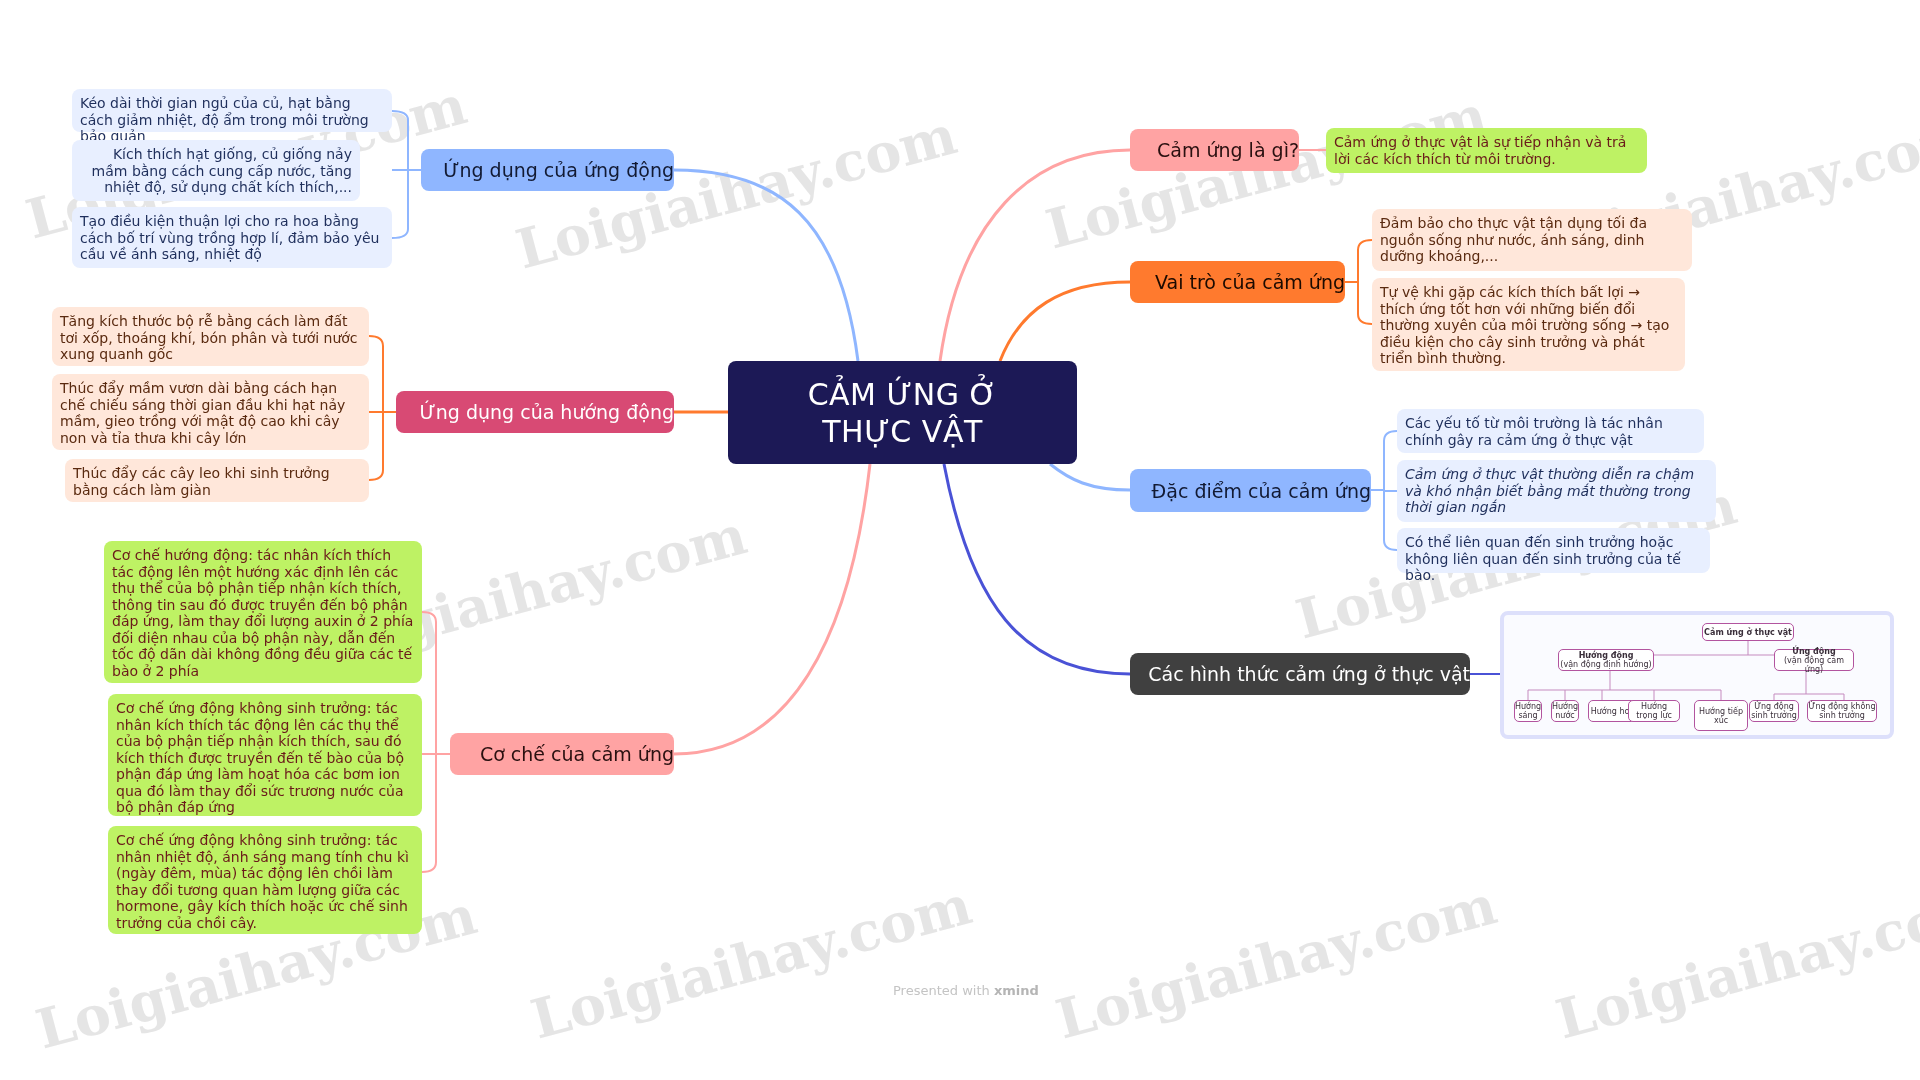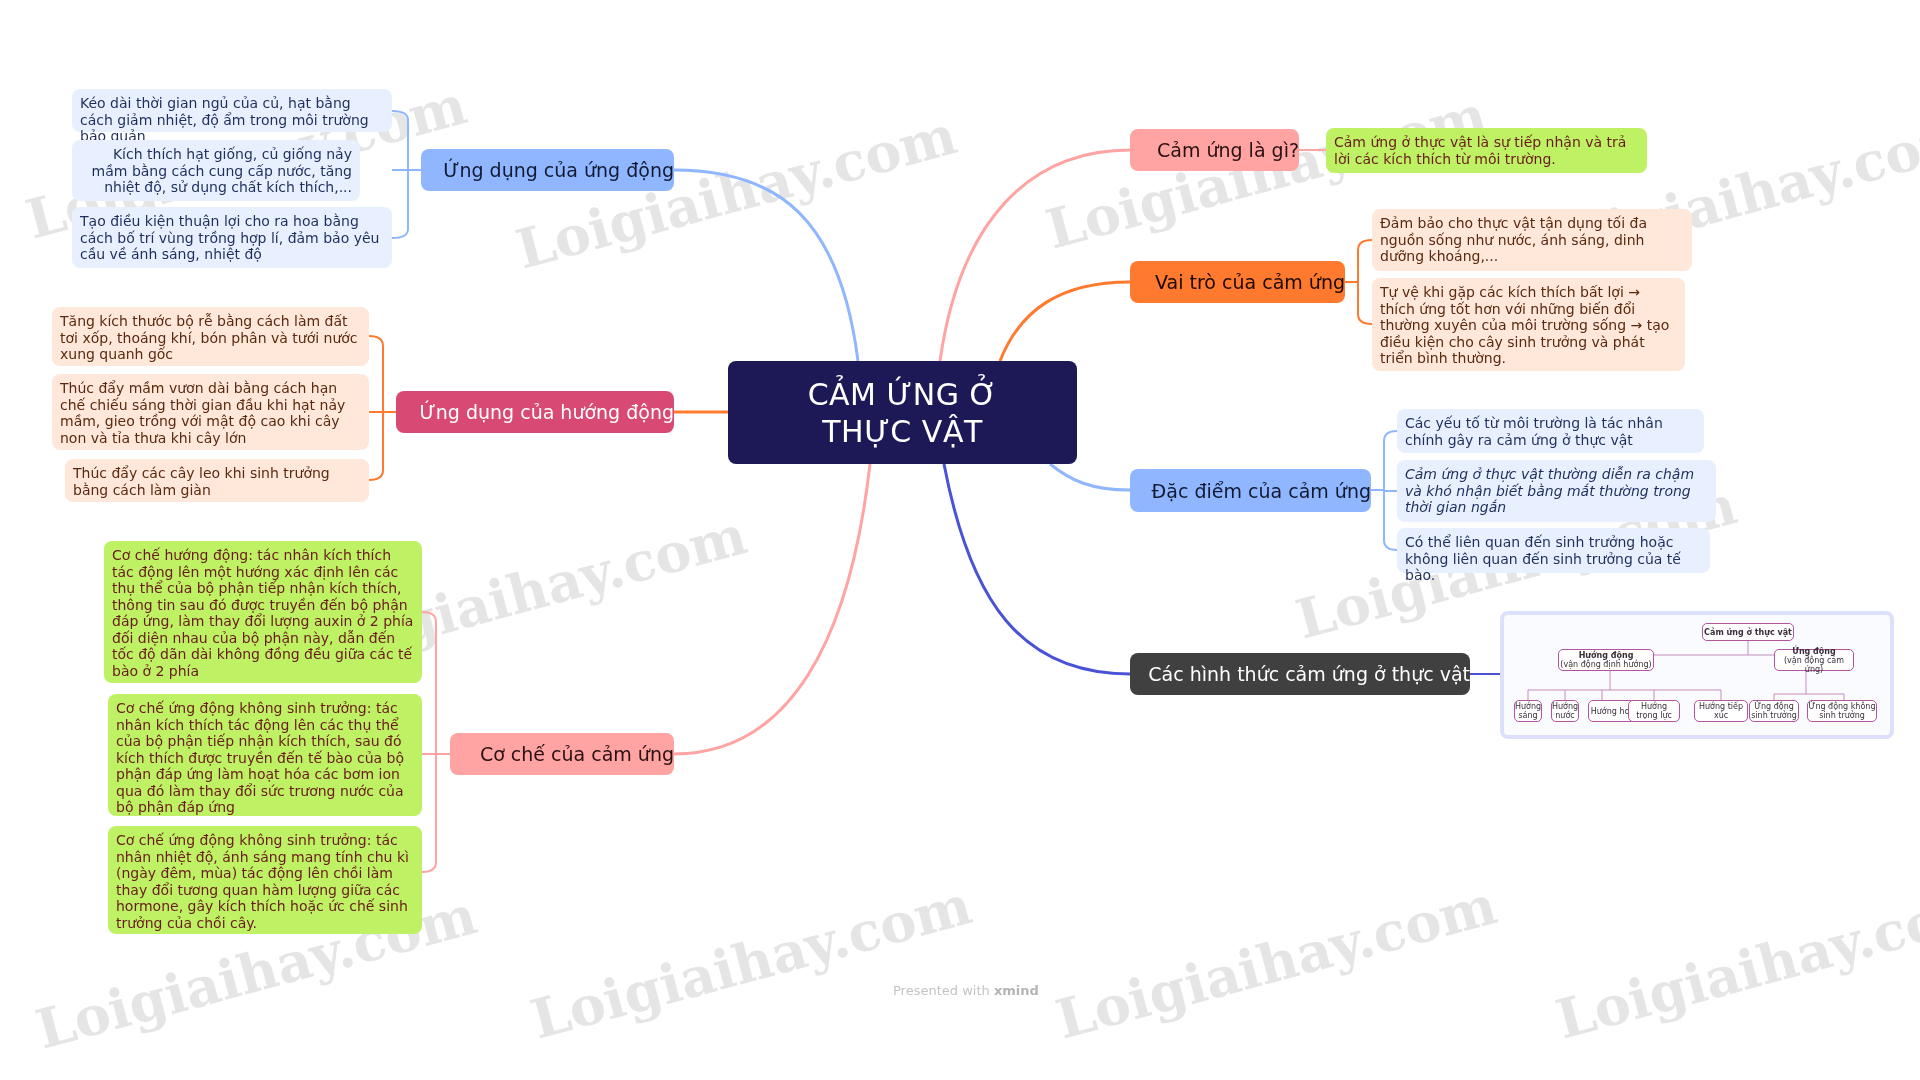--- a/index.html
+++ b/index.html
@@ -186,21 +186,21 @@
     </div>
   <div class="ebox" style="left:47px;top:85px;width:28px;height:22px;">
       <span>Hướng nước</span>
     </div>
   <div class="ebox" style="left:84px;top:85px;width:49px;height:22px;">
       <span>Hướng hoá</span>
     </div>
   <div class="ebox" style="left:124px;top:85px;width:52px;height:22px;">
       <span>Hướng trọng lực</span>
     </div>
-  <div class="ebox" style="left:190px;top:85px;width:54px;height:22px;align-items:center;">
+  <div class="ebox" style="left:190px;top:85px;width:54px;height:31px;align-items:center;">
       <span>Hướng tiếp xúc</span>
     </div>
   <div class="ebox" style="left:245px;top:85px;width:50px;height:22px;">
       <span>Ứng động sinh trưởng</span>
     </div>
   <div class="ebox" style="left:303px;top:85px;width:70px;height:22px;">
       <span>Ứng động không sinh trưởng</span>
     </div>
 </div>
 

